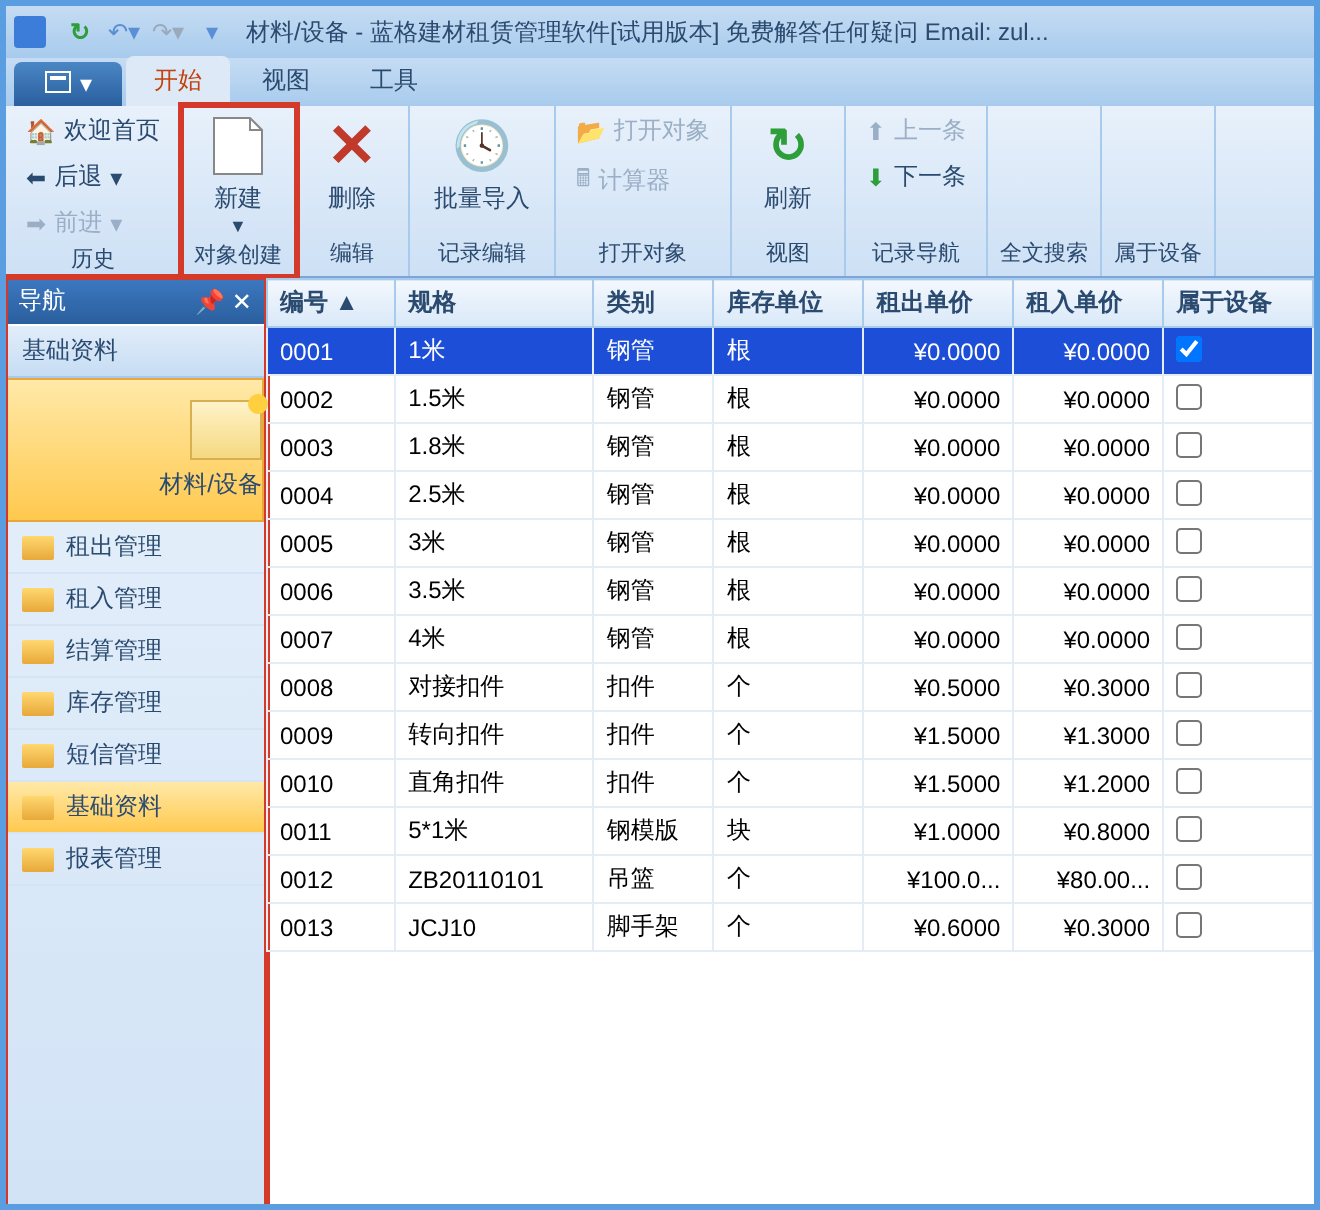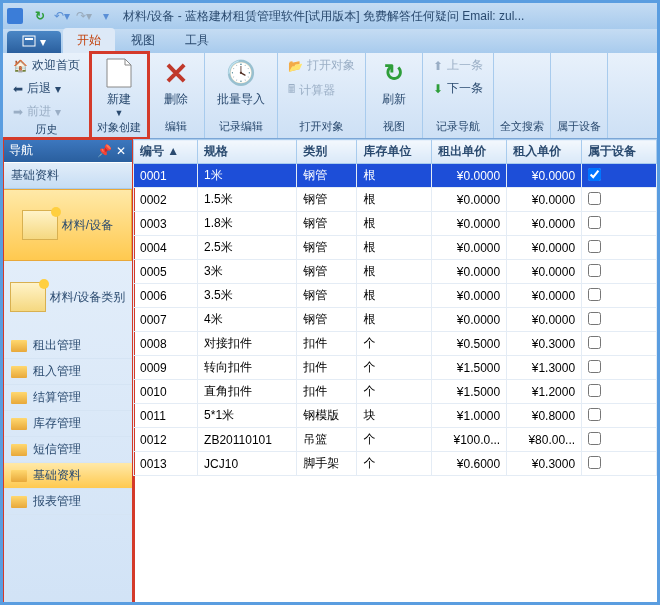--- a/index.html
+++ b/index.html
@@ -28,21 +28,21 @@
 .btn-sm { display: flex; align-items: center; gap: 4px; padding: 2px 4px; color: #2a4a6f; cursor: pointer; font-size: 12px; }
 .btn-sm.dis { color: #9aaec5; }
 .highlight-red { outline: 3px solid #d43a2a; outline-offset: -1px; }
 
 .workarea { display: flex; height: 559px; }
 .nav { width: 130px; background: linear-gradient(#e8f1fb,#cde0f5); border-right: 1px solid #7ba6d6; display: flex; flex-direction: column; }
 .nav-header { background: linear-gradient(#3d78c0,#2a5f9e); color: #fff; padding: 3px 6px; font-size: 12px; display: flex; align-items: center; justify-content: space-between; }
 .nav-section { background: linear-gradient(#e2edf9,#c6ddf4); border-top: 1px solid #fff; border-bottom: 1px solid #a8cbed; padding: 4px 8px; color: #2a4a6f; cursor: pointer; }
 .nav-item { padding: 4px 8px; display: flex; align-items: center; gap: 6px; color: #2a4a6f; cursor: pointer; border-bottom: 1px solid #d5e4f4; }
 .nav-item .fld { width: 16px; height: 12px; background: linear-gradient(#ffd870,#e8a83a); border-radius: 1px; }
-.nav-big { flex: 0 0 72px; display: flex; align-items: center; justify-content: center; gap: 4px; color: #2a4a6f; }
+.nav-big { flex: 0 0 72px; display: flex; flex-direction: column; align-items: flex-end; justify-content: center; gap: 4px; color: #2a4a6f; }
 .nav-big.sel { background: linear-gradient(#ffe9a8,#ffc94f); border: 1px solid #e8a83a; }
 .nav-big .bic { width: 36px; height: 30px; background: linear-gradient(#fff3c8,#f5d880); border: 1px solid #d8b050; position: relative; }
 .nav-big .bic::after { content: ""; position: absolute; top: -4px; right: -4px; width: 10px; height: 10px; background: #ffcf3f; border-radius: 50%; }
 
 .grid { flex: 1; overflow: auto; }
 .grid table { border-collapse: collapse; width: 100%; font-size: 12px; }
 .grid th { background: linear-gradient(#f3f8fd,#d9e8f8); border: 1px solid #a8cbed; padding: 3px 6px; color: #2a4a6f; text-align: left; white-space: nowrap; position: sticky; top: 0; }
 .grid td { border: 1px solid #e4ecf5; padding: 3px 6px; white-space: nowrap; }
 .grid tr.sel td { background: #1d4ed8; color: #fff; }
 .grid td.num { text-align: right; }
@@ -164,24 +164,20 @@
 <div class="workarea">
   <div class="nav highlight-red">
     <div class="nav-header">
       <span>导航</span>
       <span>📌 ✕</span>
     </div>
     <div class="nav-section">基础资料</div>
     <div class="nav-big sel">
       <div class="bic"></div>
       <span>材料/设备</span>
-    </div>
-    <div class="nav-big">
-      <div class="bic"></div>
-      <span>材料/设备类别</span>
     </div>
     <div id="nav-items">
         <div class="nav-item">
           <div class="fld"></div>
           <span>租出管理</span>
         </div>
         <div class="nav-item">
           <div class="fld"></div>
           <span>租入管理</span>
         </div>

